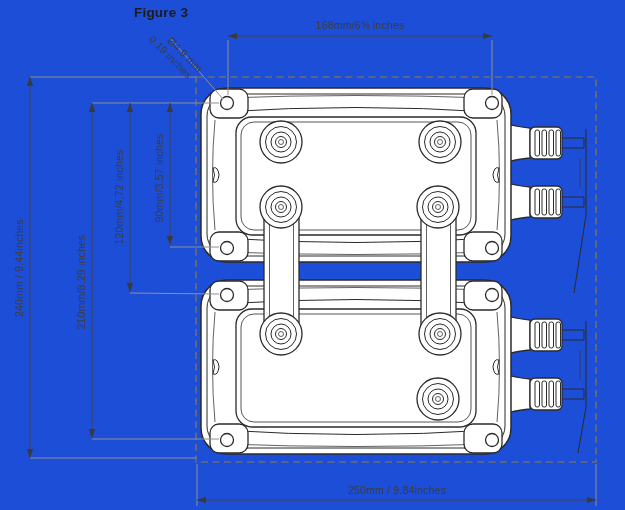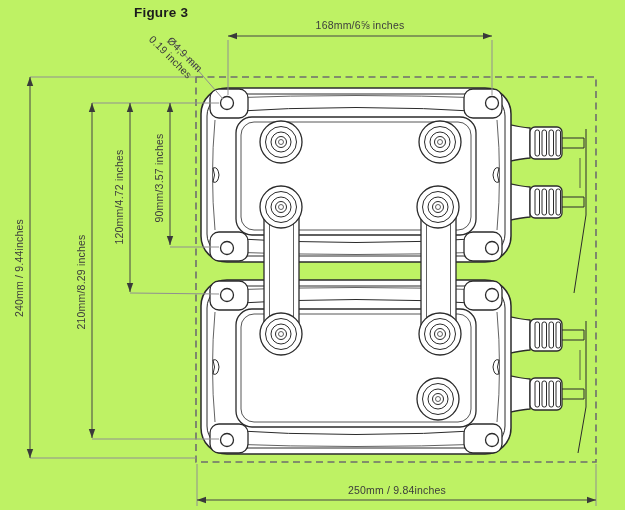--- a/index.html
+++ b/index.html
@@ -1,19 +1,19 @@
 <!DOCTYPE html>
 <html><head>
 <meta charset="utf-8">
 <style>
   html,body{margin:0;padding:0;background:#ffffff;}
   .page{
     position:relative;
     width:625px;height:510px;
-    background:#bef264;
+    background:#1d4ed8;
     font-family:"Liberation Sans", sans-serif;
     overflow:hidden;
   }
   svg text{
     font-family:"Liberation Sans", sans-serif;
     fill:#3c3c3c;
     font-size:10.5px;
     letter-spacing:.2px;
   }
   svg text.fig-title{

